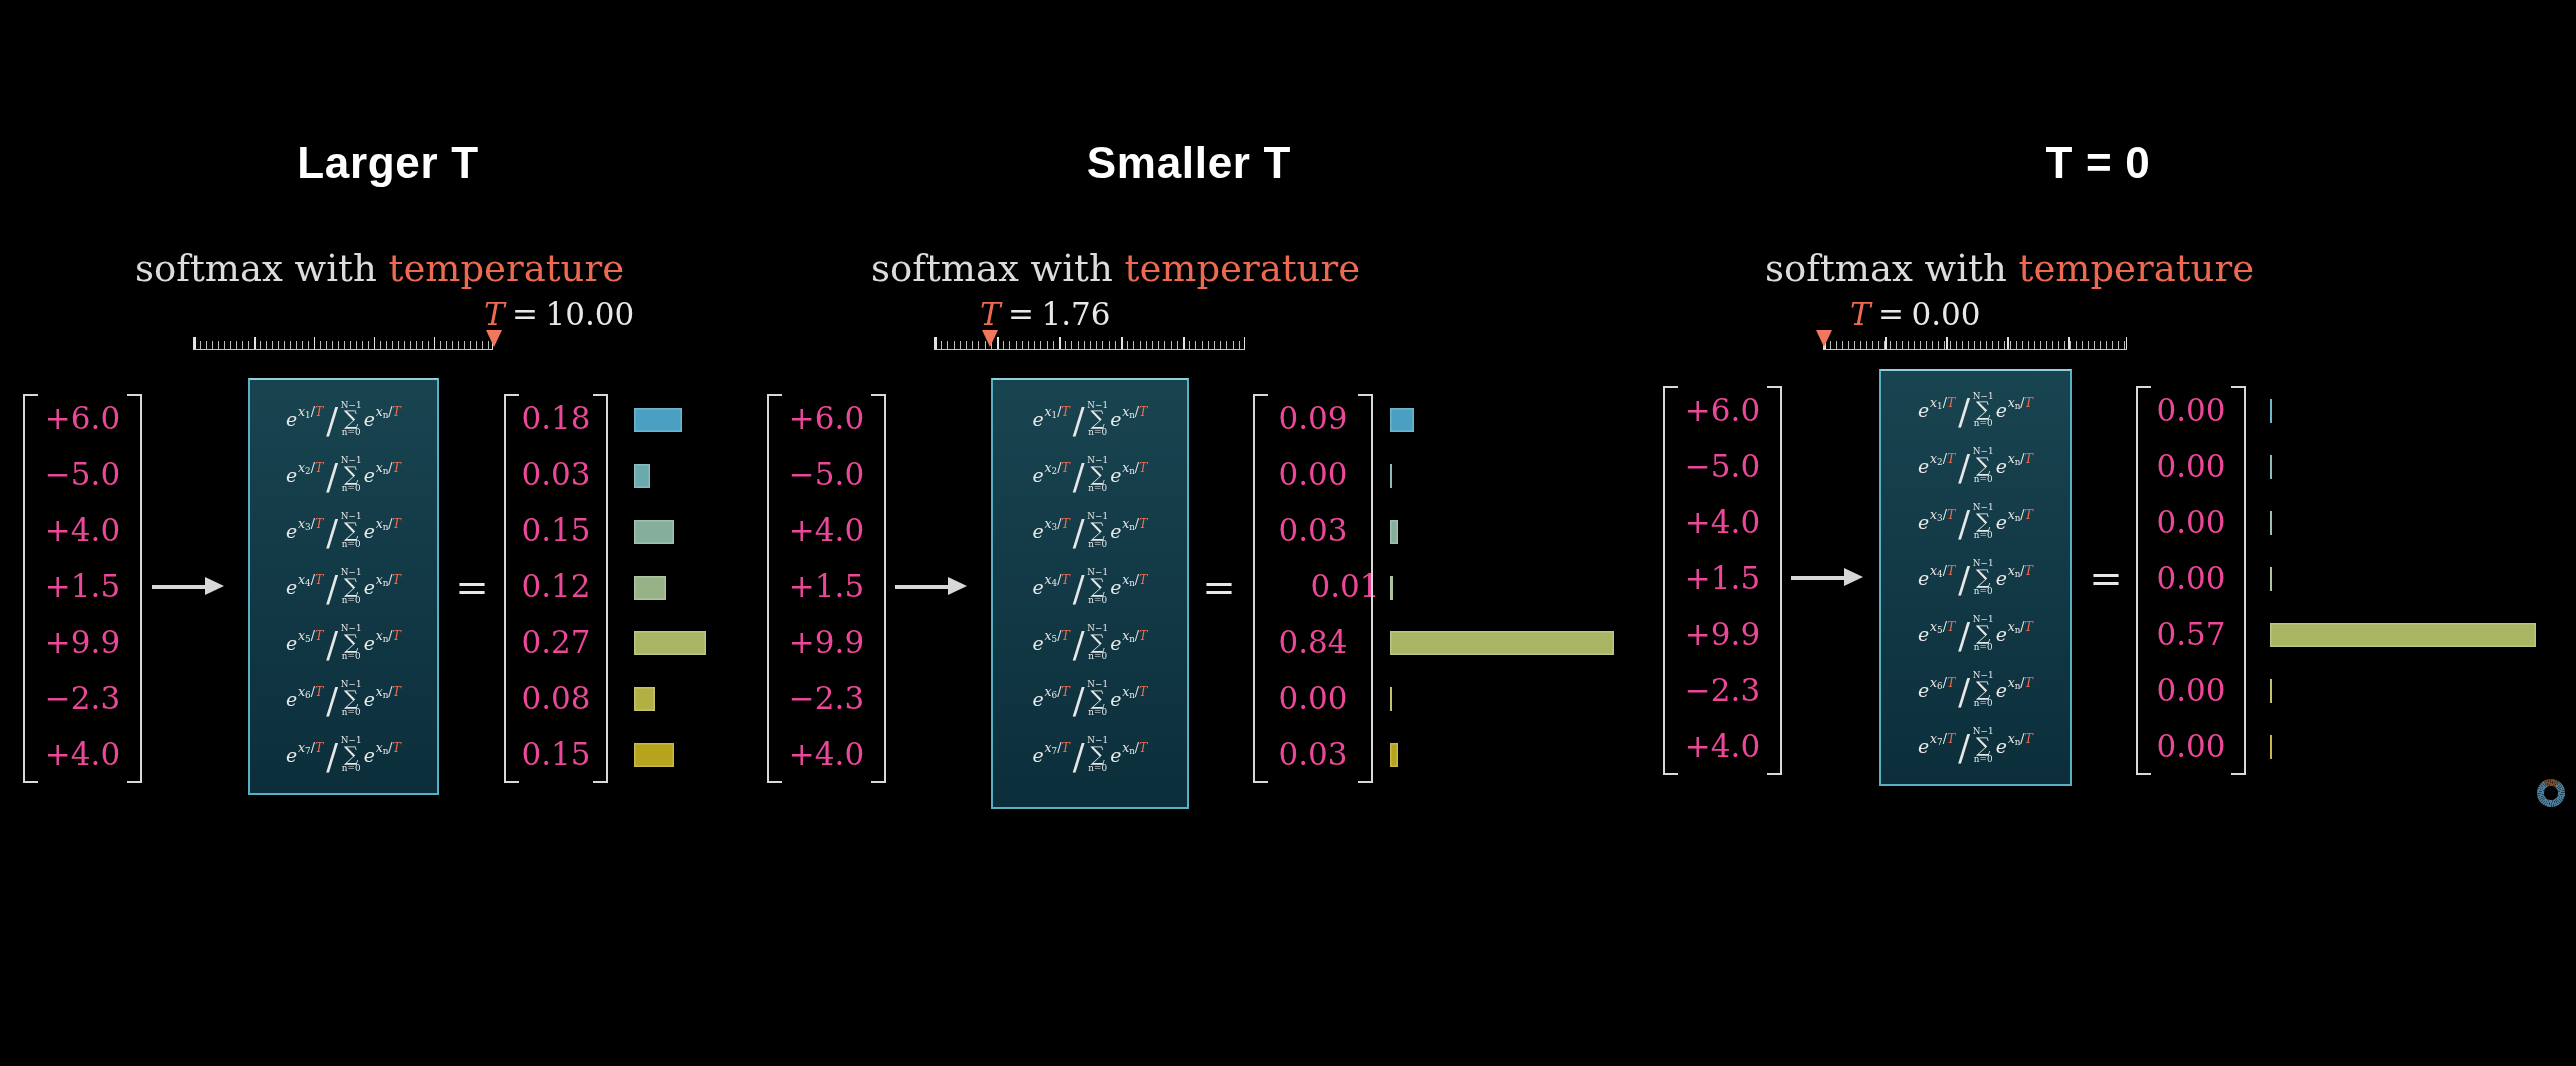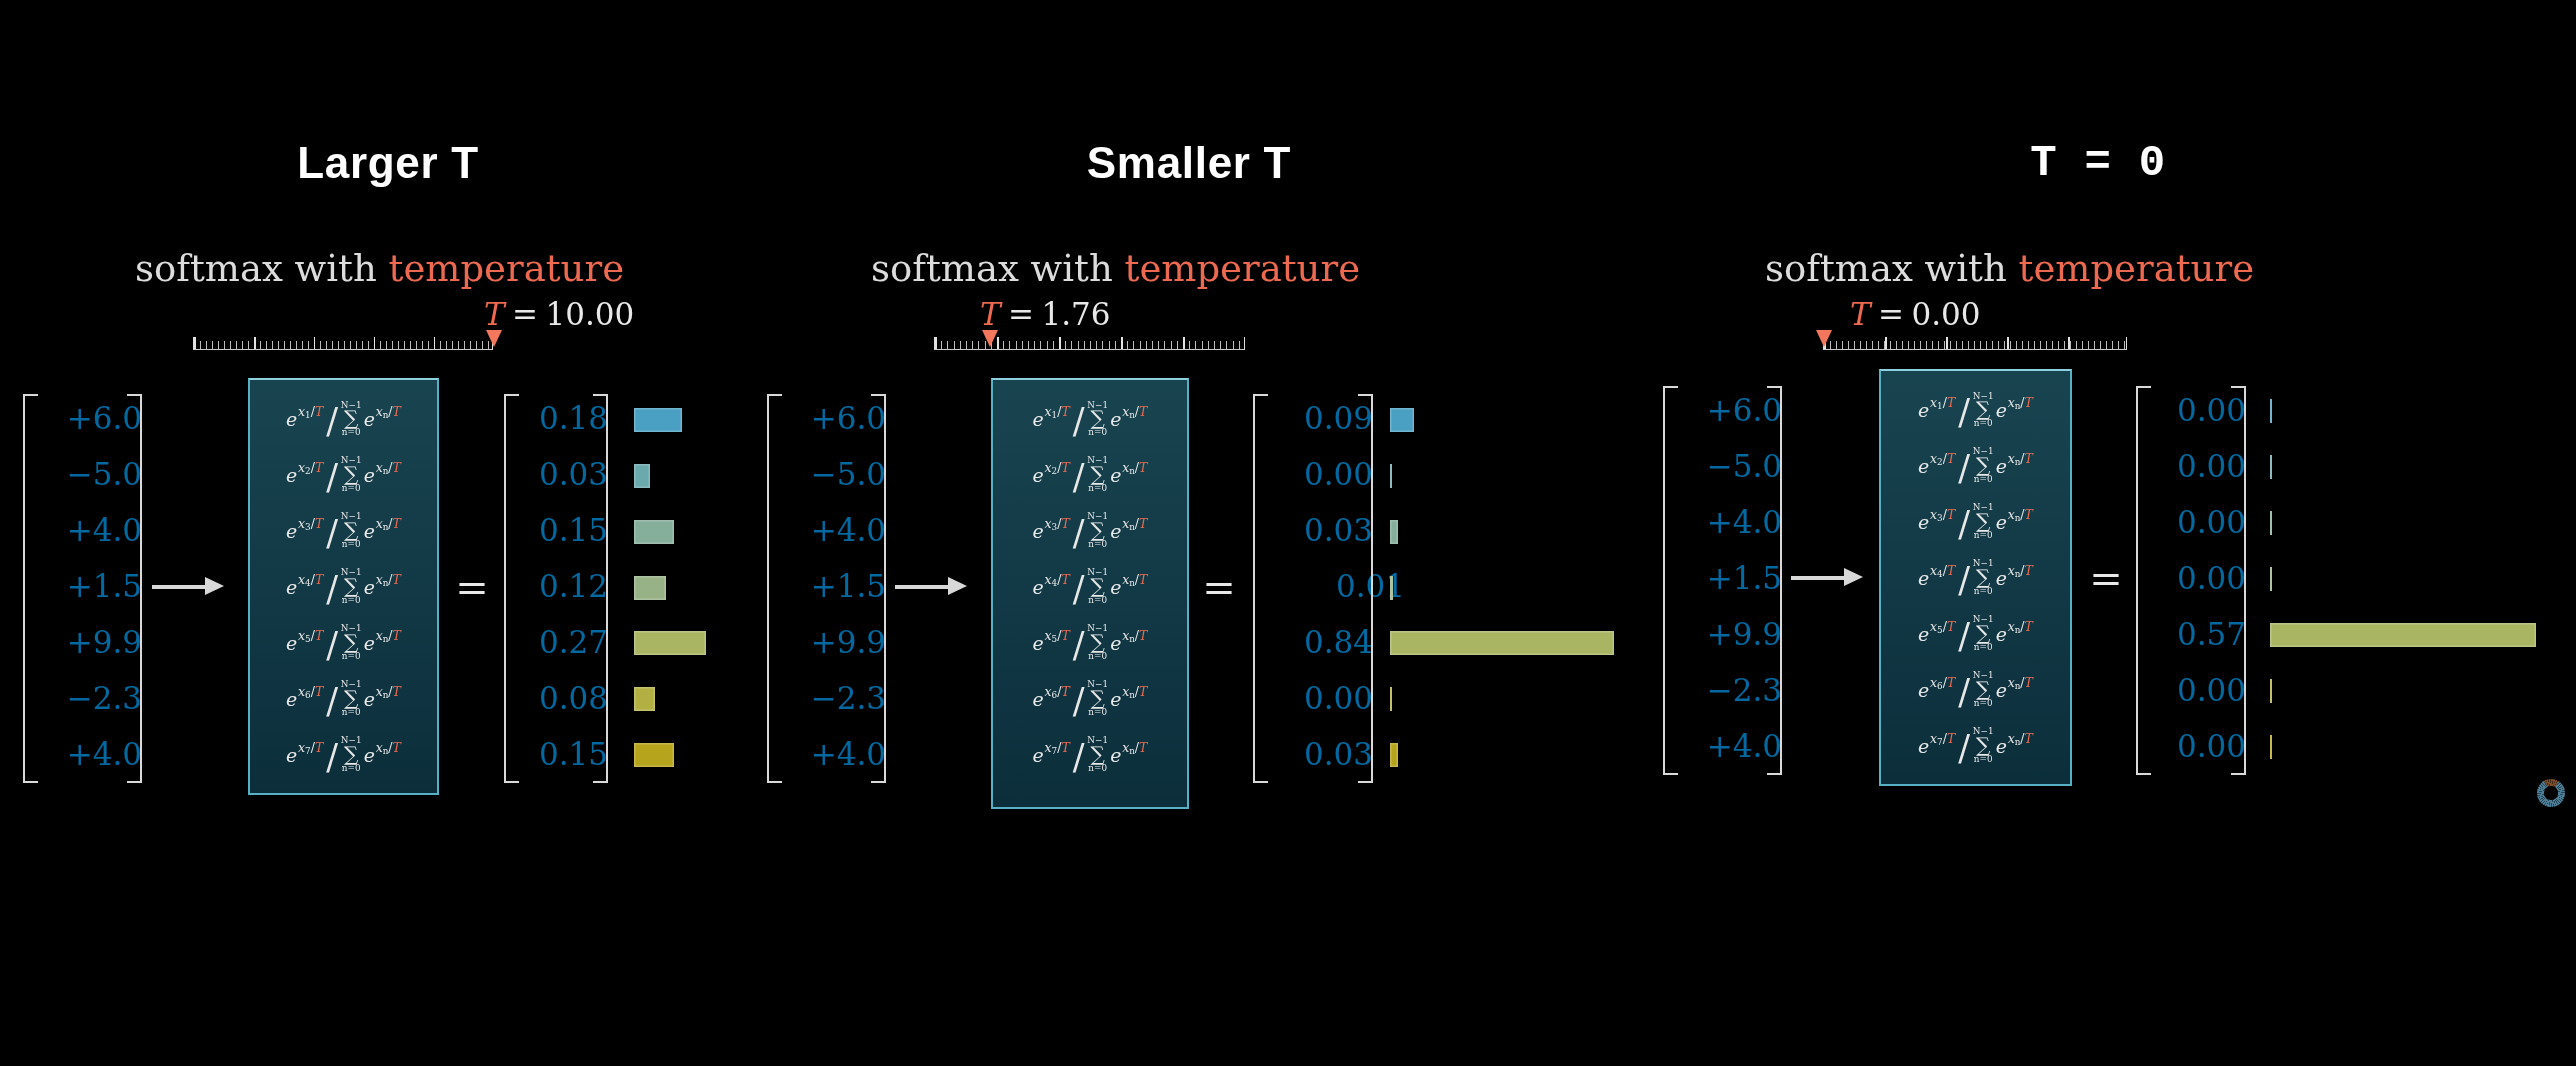--- a/index.html
+++ b/index.html
@@ -28,21 +28,21 @@
   .marker{position:absolute;top:-6.6px;width:0;height:0;z-index:2;
           border-left:8px solid transparent;border-right:8px solid transparent;
           border-top:17.7px solid var(--marker);}
 
   .vec{position:absolute;height:389px;}
   .vec::before{content:"";position:absolute;left:0;top:0;bottom:0;width:13.2px;
           border:2.9px solid #d9d9d9;border-right:none;}
   .vec::after{content:"";position:absolute;right:0;top:0;bottom:0;width:13.2px;
           border:2.9px solid #d9d9d9;border-left:none;}
   .num{position:absolute;left:0;width:100%;height:41px;line-height:41px;
-          text-align:right;font-size:31px;color:#0369a1;white-space:nowrap;}
+          text-align:center;font-size:31px;color:#ec4899;white-space:nowrap;}
 
   .arrow{position:absolute;width:54px;height:3.7px;background:#d8d8d8;}
   .arrow::after{content:"";position:absolute;right:-18.4px;top:-8px;width:0;height:0;
           border-left:19px solid #d8d8d8;border-top:9.6px solid transparent;
           border-bottom:9.6px solid transparent;}
 
   .fbox{position:absolute;box-sizing:border-box;border:2.9px solid var(--box-border);
         border-top-color:#8fd0de;
         background:linear-gradient(var(--box-top), var(--box-bottom));}
   .frow{position:absolute;left:0;width:100%;height:41px;display:flex;
@@ -317,21 +317,21 @@
         <div class="bar" style="top: 464px; width: 2.2px; background: rgb(106, 169, 172);"></div>
         <div class="bar" style="top: 520px; width: 8px; background: rgb(133, 175, 155);"></div>
         <div class="bar" style="top: 576px; width: 2.9px; background: rgb(152, 178, 135);"></div>
         <div class="bar" style="top: 631px; width: 224px; background: rgb(169, 181, 99);"></div>
         <div class="bar" style="top: 687px; width: 2.2px; background: rgb(178, 176, 67);"></div>
         <div class="bar" style="top: 743px; width: 8px; background: rgb(182, 165, 28);"></div>
       </div>
   </section>
 
   <section class="panel p2">
-    <h1 class="title" style="left: 2098px; font-family: Liberation Mono, monospace;">T = 0</h1>
+    <h1 class="title" style="left: 2098px;">T = 0</h1>
     <p class="softmax" style="left: 1765px;"><span>softmax with </span><span class="accent">temperature</span></p>
     <div class="tlabel" style="left: 1850px;"><span class="tT">T</span><span class="teq">=</span><span class="tval">0.00</span></div>
     <div class="slider" style="left: 1823px; width: 304px; --mi: 6px; --ma: 61px;">
         <div class="marker" style="left: -8px;"></div>
       </div>
     <div class="vec in" style="left: 1663px; top: 386px; width: 119px;">
         <div class="num" style="top: 4.4px;">+6.0</div>
         <div class="num" style="top: 60px;">−5.0</div>
         <div class="num" style="top: 116px;">+4.0</div>
         <div class="num" style="top: 172px;">+1.5</div>

